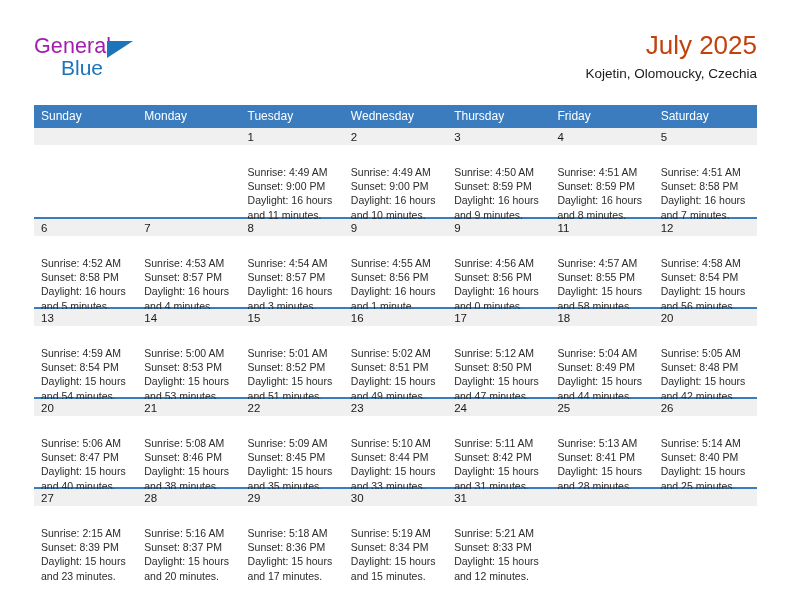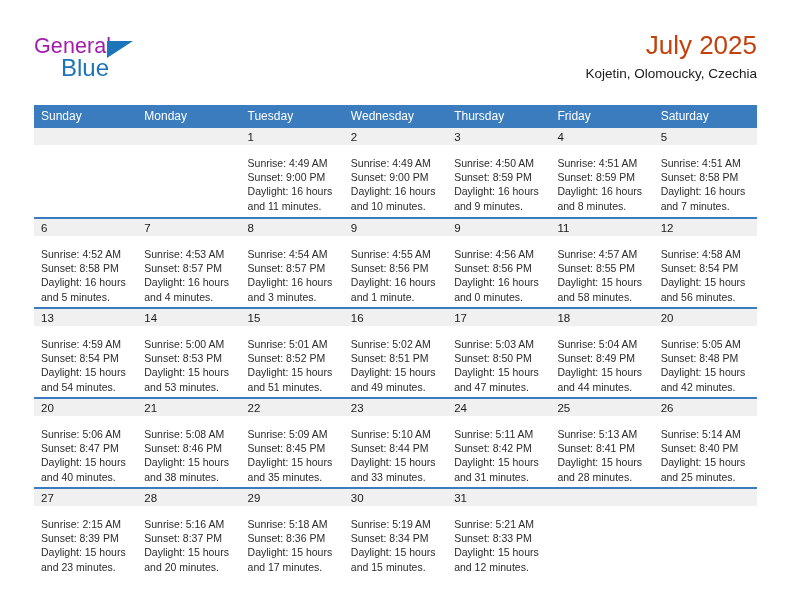--- a/index.html
+++ b/index.html
@@ -37,21 +37,21 @@
     height: 56px;
   }
   .brand-general {
     font-size: 21.5px;
     color: #a21caf;
     letter-spacing: 0.1px;
     line-height: 25px;
     font-weight: 400;
   }
   .brand-blue {
-    font-size: 24px;
+    font-size: 21px;
     color: #1c74bb;
     line-height: 23px;
     margin-left: 27px;
     margin-top: -3px;
     font-weight: 400;
   }
   .brand-triangle {
     position: absolute;
     left: 73px;
     top: 7px;
@@ -121,21 +121,21 @@
     padding: 1px 0 0 7px;
     font-size: 11.5px;
     line-height: 16px;
     color: #1a1a1a;
     box-sizing: border-box;
   }
   .daycell.empty .daynum-band {
     background: #f0f0f0;
   }
   .details {
-    padding: 11px 6px 0 7px;
+    padding: 20px 6px 0 7px;
     font-size: 10.5px;
     line-height: 14.2px;
     color: #2b2b2b;
   }
   .details div {
     white-space: nowrap;
   }
 </style>
 </head>
 <body>
@@ -358,21 +358,21 @@
                 <div>Sunset: 8:51 PM</div>
                 <div>Daylight: 15 hours</div>
                 <div>and 49 minutes.</div>
               </div>
             </div>
           </td>
           <td>
             <div class="daycell">
               <div class="daynum-band">17</div>
               <div class="details">
-                <div>Sunrise: 5:03 AM</div>
+                <div>Sunrise: 5:12 AM</div>
                 <div>Sunset: 8:50 PM</div>
                 <div>Daylight: 15 hours</div>
                 <div>and 47 minutes.</div>
               </div>
             </div>
           </td>
           <td>
             <div class="daycell">
               <div class="daynum-band">18</div>
               <div class="details">

